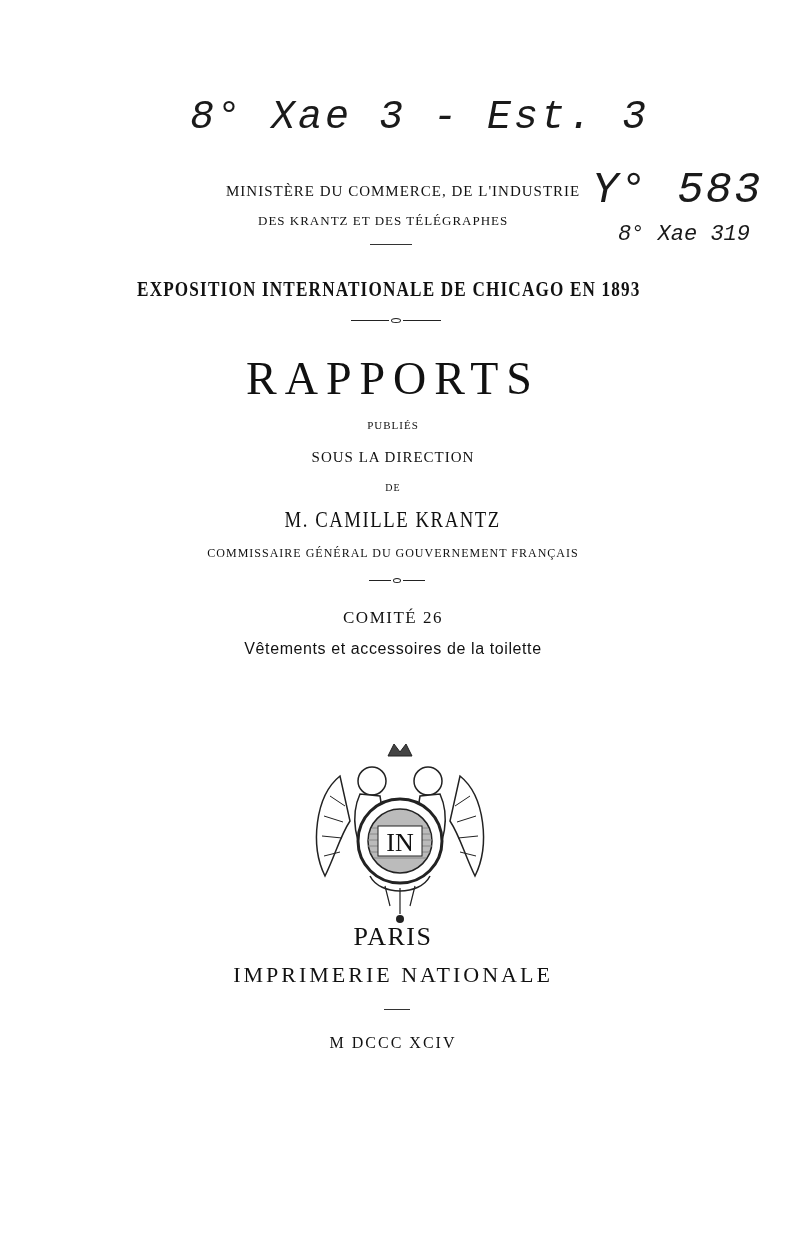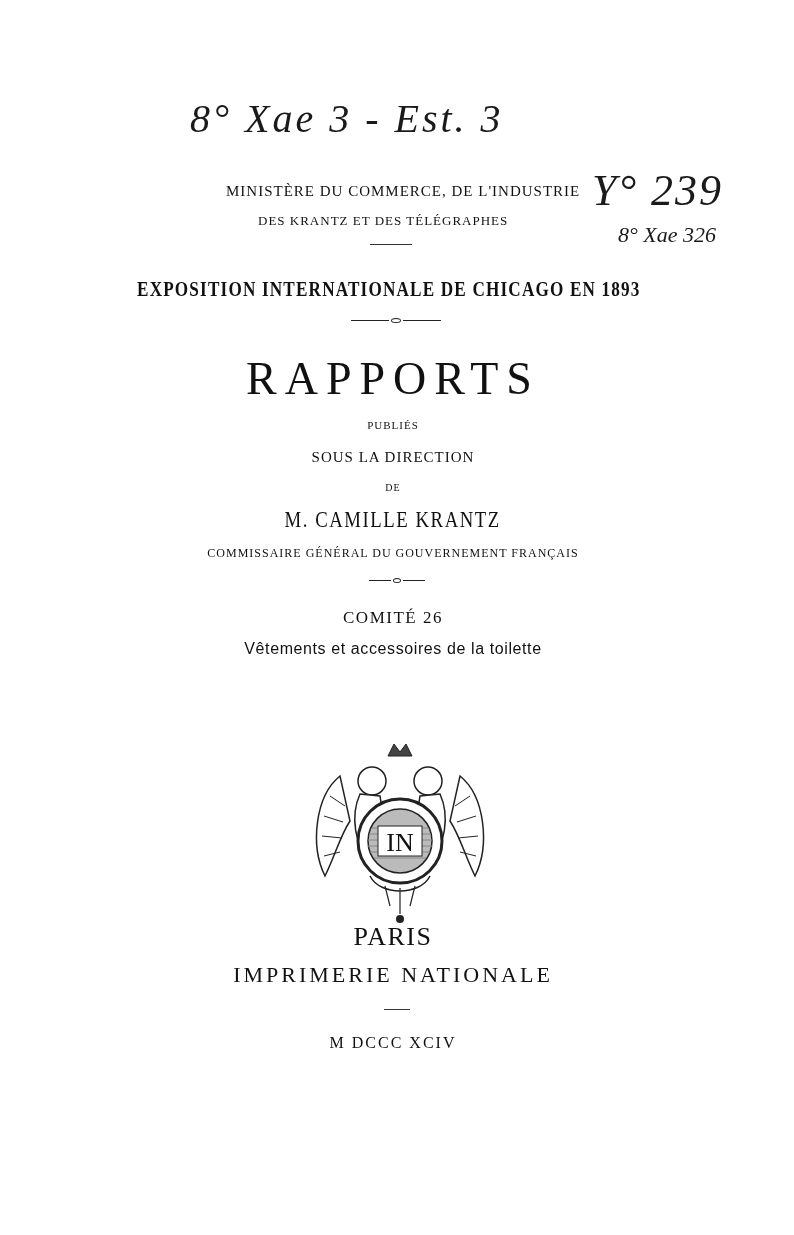--- a/index.html
+++ b/index.html
@@ -1,31 +1,31 @@
 <!DOCTYPE html>
 <html><head>
 <meta charset="utf-8">
 <style>
   html, body { margin: 0; padding: 0; background: #ffffff; }
   body { width: 794px; height: 1235px; position: relative; overflow: hidden; color: #111; font-family: "Liberation Serif", "DejaVu Serif", serif; }
   .abs { position: absolute; }
   .center { left: 0; width: 794px; text-align: center; }
-  .hand { font-family: Liberation Serif, serif; font-style: italic; color: #1a1a1a; }
+  .hand { font-family: Liberation Mono, monospace; font-style: italic; color: #1a1a1a; }
   .rule { position: absolute; height: 1px; background: #333; }
   .ornament { position: absolute; display: flex; align-items: center; justify-content: center; }
   .ornament .l, .ornament .r { height: 1px; background: #222; }
   .ornament .m { width: 8px; height: 3px; border: 1px solid #222; border-radius: 50%; margin: 0 2px; }
   .cond { display: inline-block; transform: scaleX(0.78); transform-origin: center; }
 </style>
 </head>
 <body>
 
 <div class="abs hand" style="left:190px; top:95px; font-size:40px; letter-spacing:3px;">8° Xae 3 - Est. 3</div>
-<div class="abs hand" style="left:592px; top:165px; font-size:44px; letter-spacing:2px;">Y° 239</div>
-<div class="abs hand" style="left:618px; top:222px; font-size:22px;">8° Xae 326</div>
+<div class="abs hand" style="left:592px; top:165px; font-size:44px; letter-spacing:2px;">Y° 583</div>
+<div class="abs hand" style="left:618px; top:222px; font-size:22px;">8° Xae 319</div>
 
 <div class="abs" style="left:226px; top:183px; font-size:15px; letter-spacing:1px; white-space:nowrap;text-align:right;">MINISTÈRE DU COMMERCE, DE L'INDUSTRIE</div>
 <div class="abs" style="left:258px; top:213px; font-size:13px; letter-spacing:1px; white-space:nowrap;">DES KRANTZ ET DES TÉLÉGRAPHES</div>
 <div class="rule" style="left:370px; top:244px; width:42px;"></div>
 
 <div class="abs center" style="top:276px; left:-8px; font-size:22px; font-weight:bold; white-space:nowrap;">
   <span class="cond" style="letter-spacing:1.5px;">EXPOSITION INTERNATIONALE DE CHICAGO EN 1893</span>
 </div>
 
 <div class="ornament" style="left:350px; top:318px; width:92px;">

